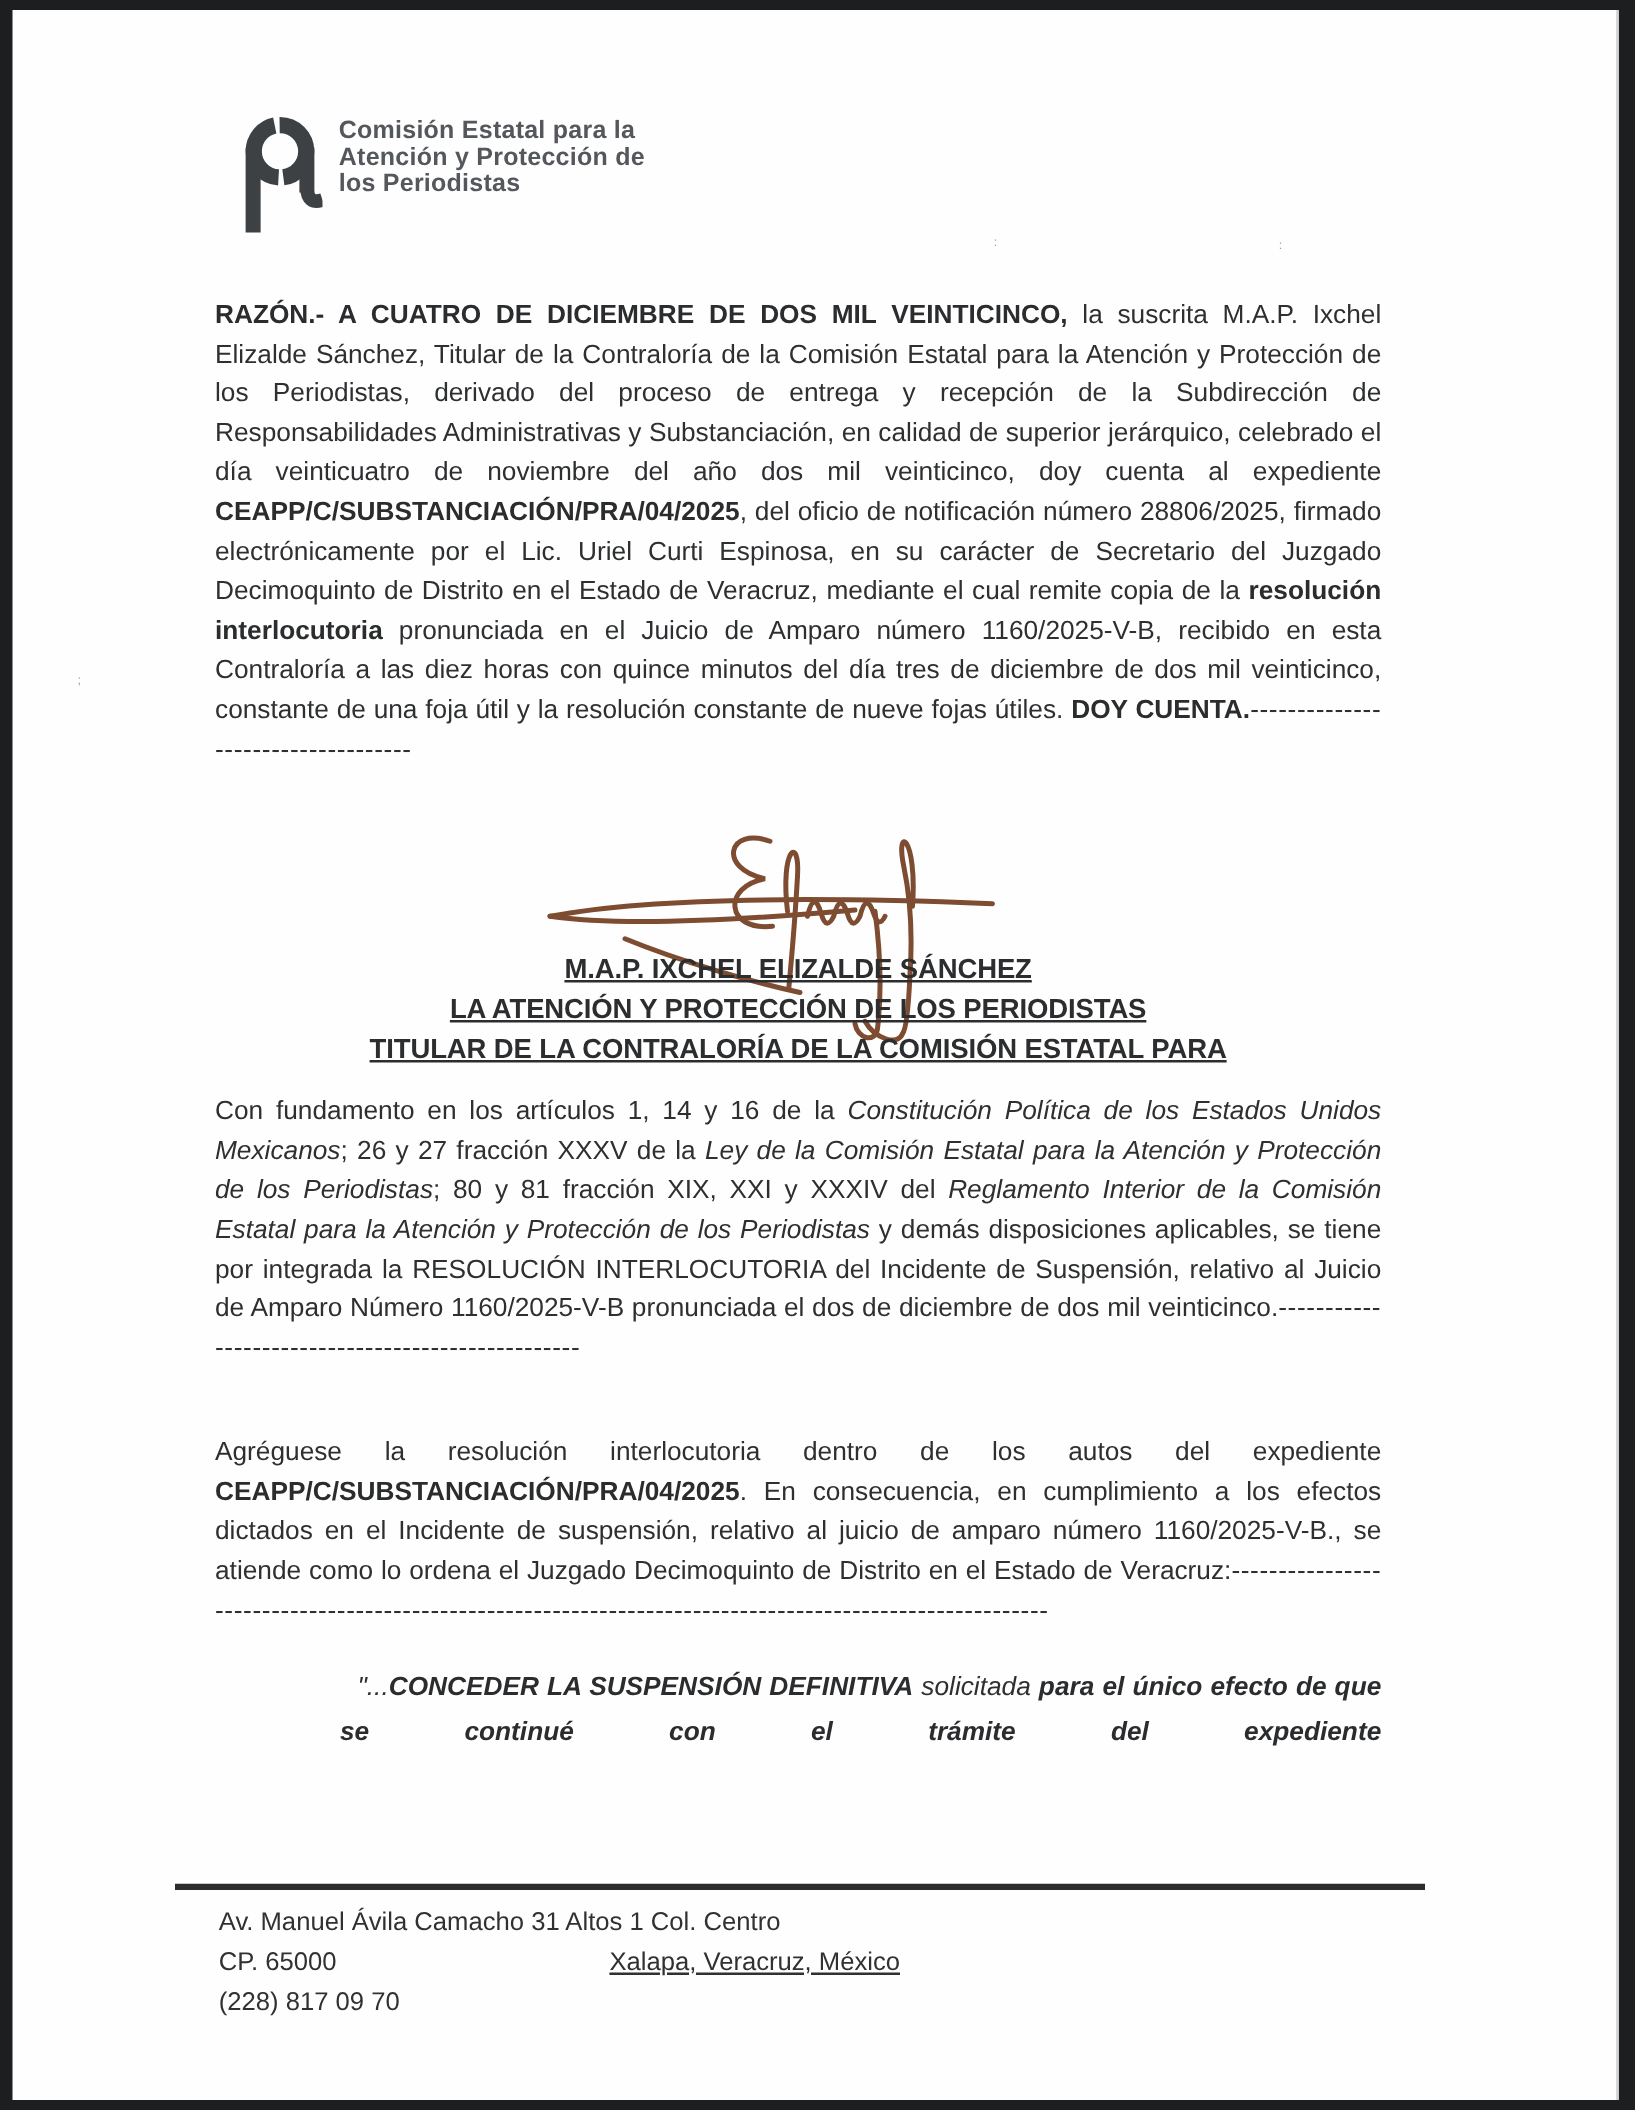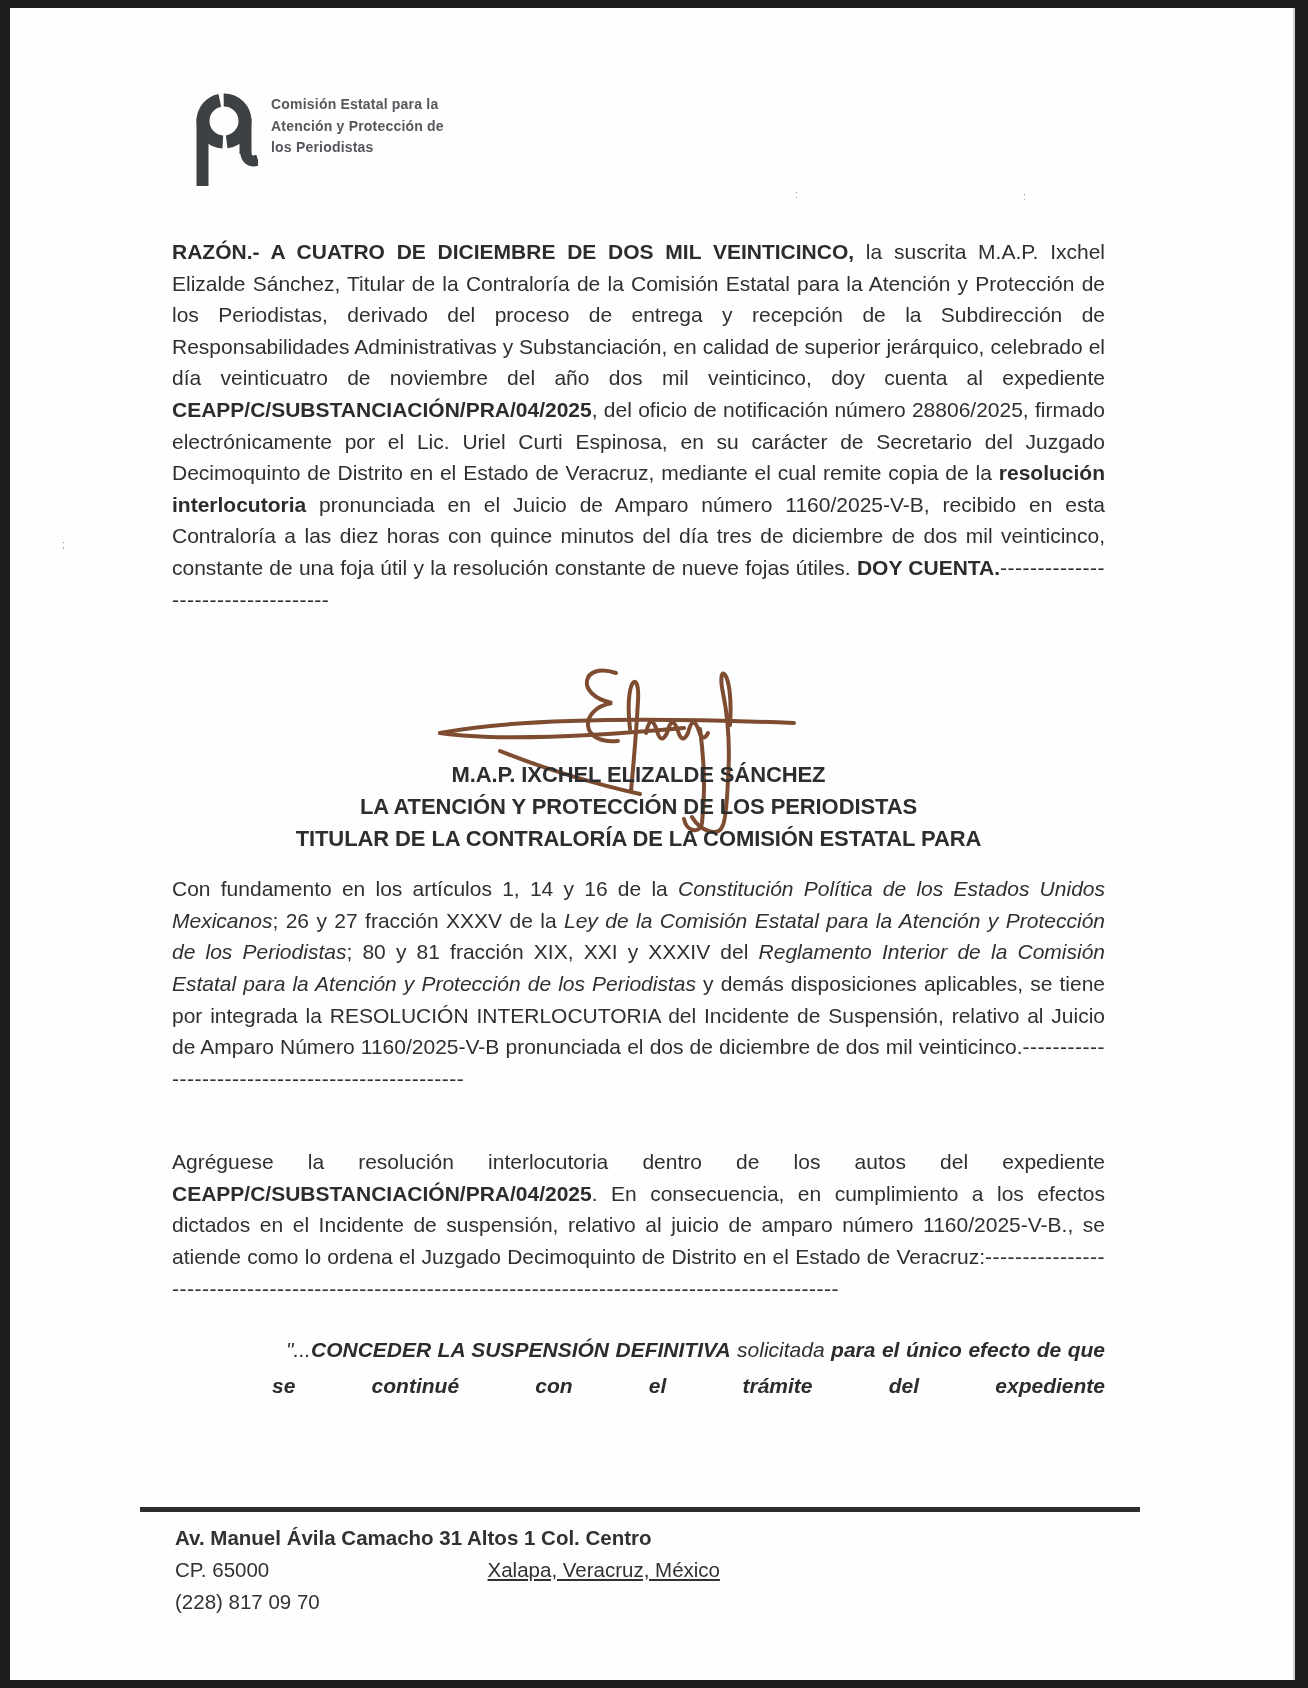--- a/index.html
+++ b/index.html
@@ -19,41 +19,41 @@
   .speck{position:absolute;color:#9a9a9a;font-size:10px;line-height:10px;}
 
   
   .logo-row{
     position:absolute;top:80px;left:176px;
     display:flex;align-items:flex-start;
   }
   .logo-mark{width:72px;height:102px;flex:0 0 auto;}
   .logo-text{
     margin-left:13px;margin-top:6px;
-    font-size:14px;line-height:21.5px;font-weight:700;
+    font-size:20px;line-height:21.5px;font-weight:700;
     color:#54575b;letter-spacing:0.2px;
   }
 
   
   .content{
     position:absolute;top:188px;left:162px;width:933px;
     color:#2e2f31;font-size:21px;line-height:31.6px;
   }
   p{margin:0;text-align:justify;}
   .para-razon{margin-top:40px;}
   b{color:#2b2c2e;}
   .dashes{letter-spacing:0.5px;}
 
   
   .sig-area{position:relative;height:212px;margin-top:10px;}
   .sig-svg{position:absolute;left:262px;top:2px;width:372px;height:212px;pointer-events:none;}
   .sig-text{
     position:absolute;bottom:-18px;left:0;width:100%;
     text-align:center;font-weight:700;color:#2c2d2f;
-    font-size:22px;line-height:32px;letter-spacing:-0.1px;
+    font-size:22px;line-height:32px;letter-spacing:-0.1px;text-decoration:underline;
   }
 
   .city-line{margin-top:66px;font-weight:700;}
   .para-fundamento{margin-top:36px;}
   .para-agreguese{margin-top:52px;}
 
   .quote{
     margin-top:28px;margin-left:100px;
     font-style:italic;line-height:36px;
     text-align:justify;text-align-last:justify;
@@ -61,21 +61,21 @@
   }
 
   
   .footer{position:absolute;left:130px;top:1499px;width:1010px;color:#303133;}
   .footer-rule{width:1000px;height:5px;background:#2b2d2f;}
   .footer-grid{
     margin-top:10px;margin-left:35px;width:545px;
     font-size:20.5px;line-height:32px;
     display:grid;grid-template-columns:auto 1fr;
   }
-  .fg-span2{grid-column:1 / span 2;font-weight:bold;}
+  .fg-span2{grid-column:1 / span 2;}
   .fg-right{text-align:right;text-decoration:underline;}
 </style>
 </head>
 <body>
 
 <div class="page">
 
   <span class="speck" style="left:785px;top:182px;">:</span>
   <span class="speck" style="left:1013px;top:184px;">:</span>
   <span class="speck" style="left:52px;top:532px;">;</span>

